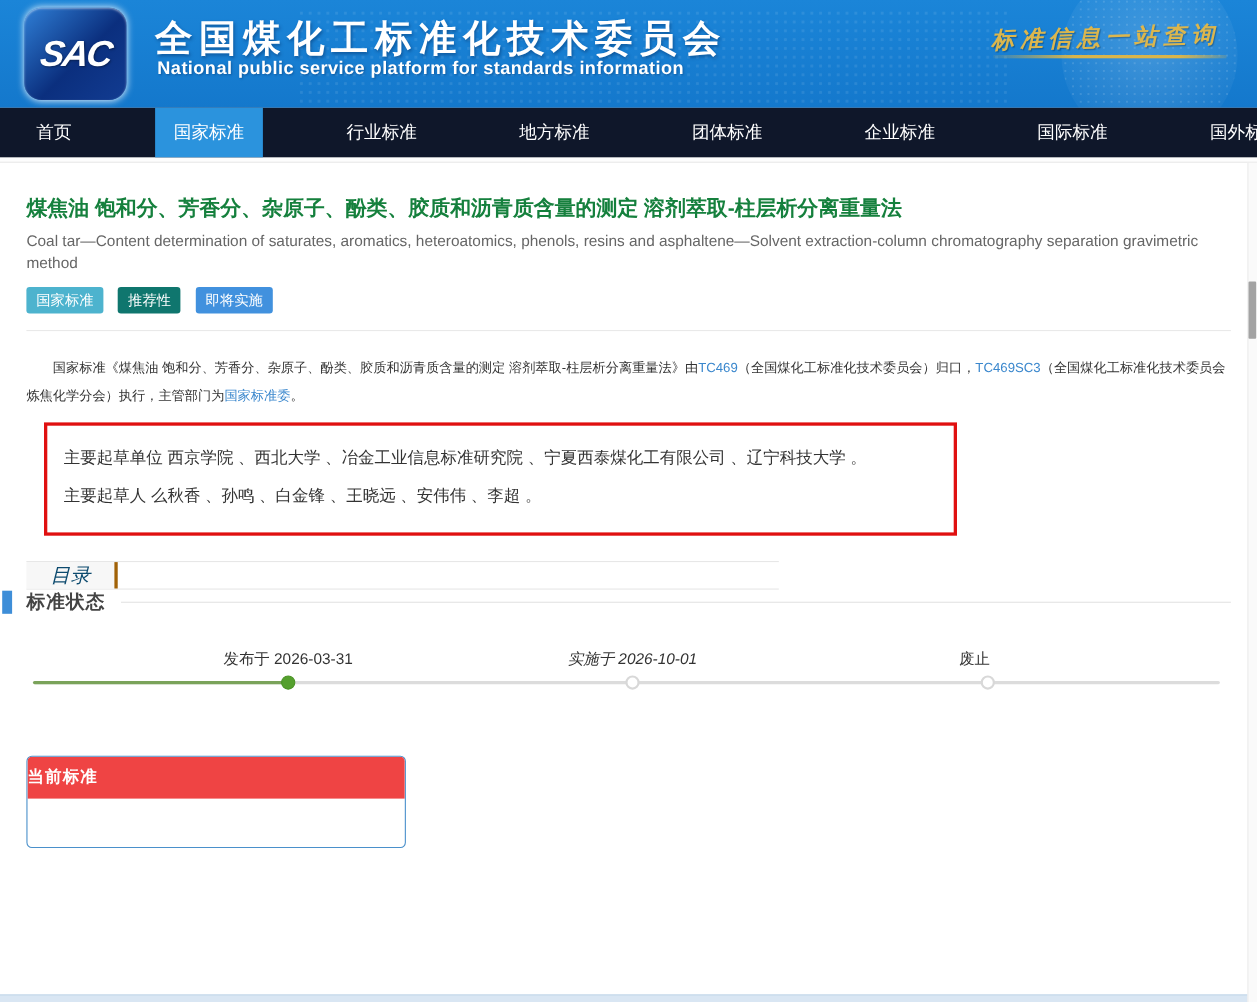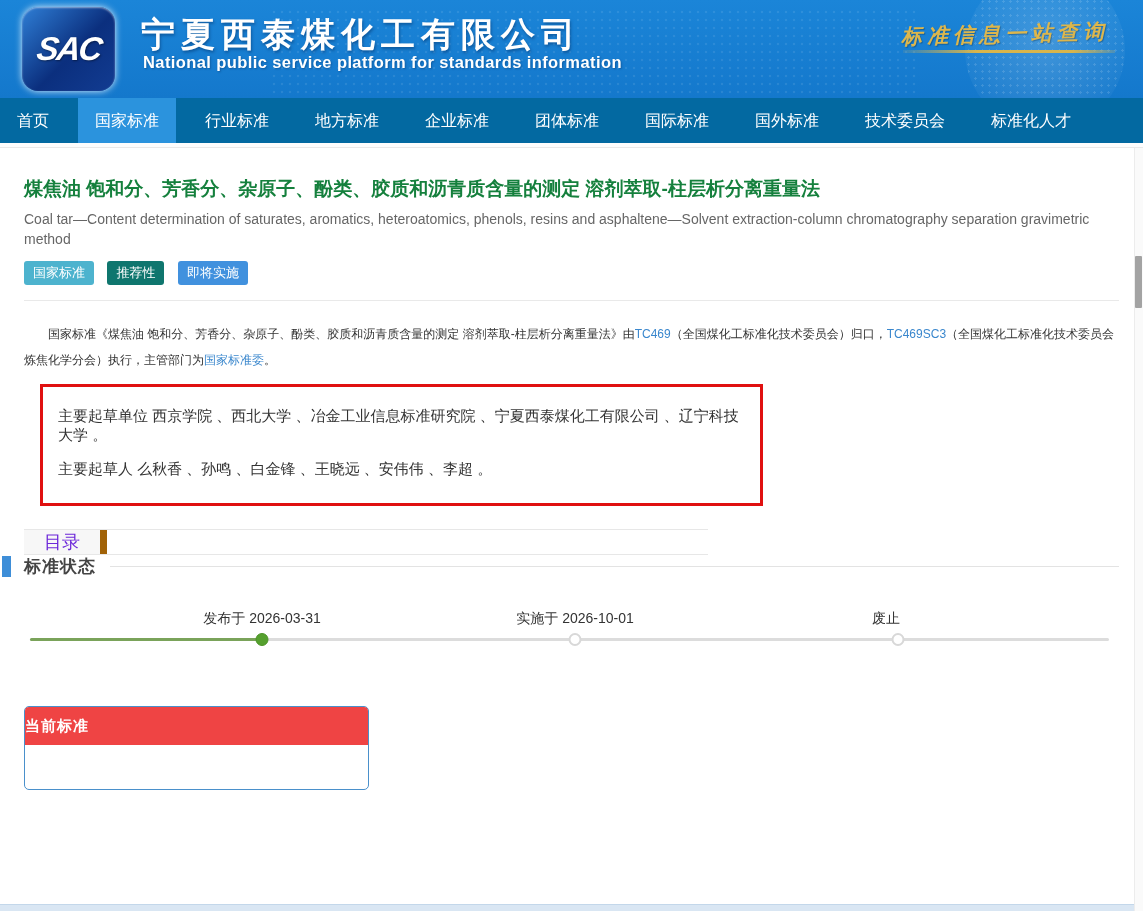--- a/index.html
+++ b/index.html
@@ -54,22 +54,22 @@
     position:absolute; right:34px; top:20px; color:#dcb64d;
     font-size:21px; font-weight:bold; font-style:italic; letter-spacing:5px;
     transform:rotate(-1.5deg); text-shadow:1px 1px 1px rgba(0,0,0,.25);
   }
   .slogan-line {
     position:absolute; right:28px; top:50px; width:212px; height:3px;
     background:linear-gradient(90deg, rgba(220,182,77,.1), #d9b54b 35%, #d9b54b 80%, rgba(220,182,77,.2));
   }
   
   .nav {
-    height:45px; background:#0369a1; display:flex; align-items:stretch;
-    padding-left:0; position:relative;
+    height:45px; background:#0f172a; display:flex; align-items:stretch;
+    padding-left:16px; position:relative;gap:47px;
   }
   .nav-item {
     color:#fff; font-size:16px; line-height:45px; padding:0 17px;
     margin-right:12px; cursor:pointer; white-space:nowrap;
   }
   .nav-item.active { background:#2b93dd; }
   .nav-gap { height:5px; background:#fdfdfd; border-bottom:1px solid #e9e9e9; }
   
   .content { padding:0 24px; position:relative; }
   .std-title { margin-top:28px; font-size:19px; font-weight:600; color:#15803d; }
@@ -82,33 +82,33 @@
   .badge-gb { background:#4db3ce; }
   .badge-rec { background:#0f766e; }
   .badge-soon { background:#4191de; }
   .divider { margin-top:15px; border-top:1px solid #e9e9e9; }
   .intro {
     margin-top:20px; font-size:12px; color:#333; line-height:26px;
     text-indent:2em; max-width:1096px;
   }
   .intro a { color:#3a87cd; text-decoration:none; cursor:pointer; }
   .redbox {
-    margin:11px 0 0 16px; width:723px; border:3px solid #e01010;
+    margin:11px 0 0 16px; width:830px; border:3px solid #e01010;
     padding:5px 15px 24px 15px;
   }
   .redbox p { margin-top:15px; font-size:15px; color:#333; }
   
   .toc {
     margin-top:23px; width:684px; display:flex;
     border-top:1px solid #e7e7e7; border-bottom:1px solid #e7e7e7;
   }
   .toc-label {
-    width:83px; background:#f7f7f7; border-right:7px solid #a16207;
+    width:83px; background:#f7f7f7; border-right:3px solid #a16207;
     display:flex; align-items:center; justify-content:center;
-    font-size:18px; color:#6d28d9;
+    font-size:18px; color:#0c4a6e;font-style:italic;
   }
   .toc-body { display:flex; padding:15px 0 18px 20px; position:relative; flex:1; }
   .toc-col1 { width:185px; }
   .toc-col2 { padding-left:22px; }
   .toc-item { display:block; font-size:15px; color:#3a87cd; line-height:28px; text-decoration:none; cursor:pointer; white-space:nowrap; }
   .toc-vdiv { position:absolute; left:185px; top:18px; width:1px; height:22px; background:#ddd; }
   
   .sec-head { display:flex; align-items:center; position:relative; }
   .sec-bar { position:absolute; left:-22px; width:9px; height:21px; background:#3e8ed8; }
   .sec-title { font-size:17px; font-weight:bold; color:#444; letter-spacing:1px; }
@@ -148,33 +148,33 @@
 </head>
 <body>
 
 <div class="header">
   <div class="map-dots"></div>
   <div class="globe"></div>
   <div class="globe-dots"></div>
   <div class="logo">
     <span>SAC</span>
   </div>
-  <div class="head-title">宁夏西泰煤化工有限公司</div>
+  <div class="head-title">全国煤化工标准化技术委员会</div>
   <div class="head-sub">National public service platform  for standards information</div>
   <div class="slogan">标准信息一站查询</div>
   <div class="slogan-line"></div>
 </div>
 
 <div class="nav">
   <div class="nav-item">首页</div>
   <div class="nav-item active">国家标准</div>
   <div class="nav-item">行业标准</div>
   <div class="nav-item">地方标准</div>
+  <div class="nav-item">团体标准</div>
   <div class="nav-item">企业标准</div>
-  <div class="nav-item">团体标准</div>
   <div class="nav-item">国际标准</div>
   <div class="nav-item">国外标准</div>
   <div class="nav-item">技术委员会</div>
   <div class="nav-item">标准化人才</div>
 </div>
 <div class="nav-gap"></div>
 
 <div class="content">
 
   <div class="std-title">煤焦油 饱和分、芳香分、杂原子、酚类、胶质和沥青质含量的测定 溶剂萃取-柱层析分离重量法</div>
@@ -200,21 +200,21 @@
   </div>
 
   <div class="sec-head">
     <div class="sec-bar"></div>
     <div class="sec-title">标准状态</div>
     <div class="sec-line"></div>
   </div>
 
   <div class="timeline">
     <div class="tl-label" style="left:238px;">发布于 2026-03-31</div>
-    <div class="tl-label" style="left:551px;">实施于 2026-10-01</div>
+    <div class="tl-label" style="left:551px;font-style:italic;">实施于 2026-10-01</div>
     <div class="tl-label" style="left:862px;">废止</div>
     <div class="tl-track"></div>
     <div class="tl-done"></div>
     <div class="tl-dot done" style="left:238px;"></div>
     <div class="tl-dot pending" style="left:551px;"></div>
     <div class="tl-dot pending" style="left:874px;"></div>
   </div>
 
   <div class="card">
     <div class="card-head">当前标准</div>

